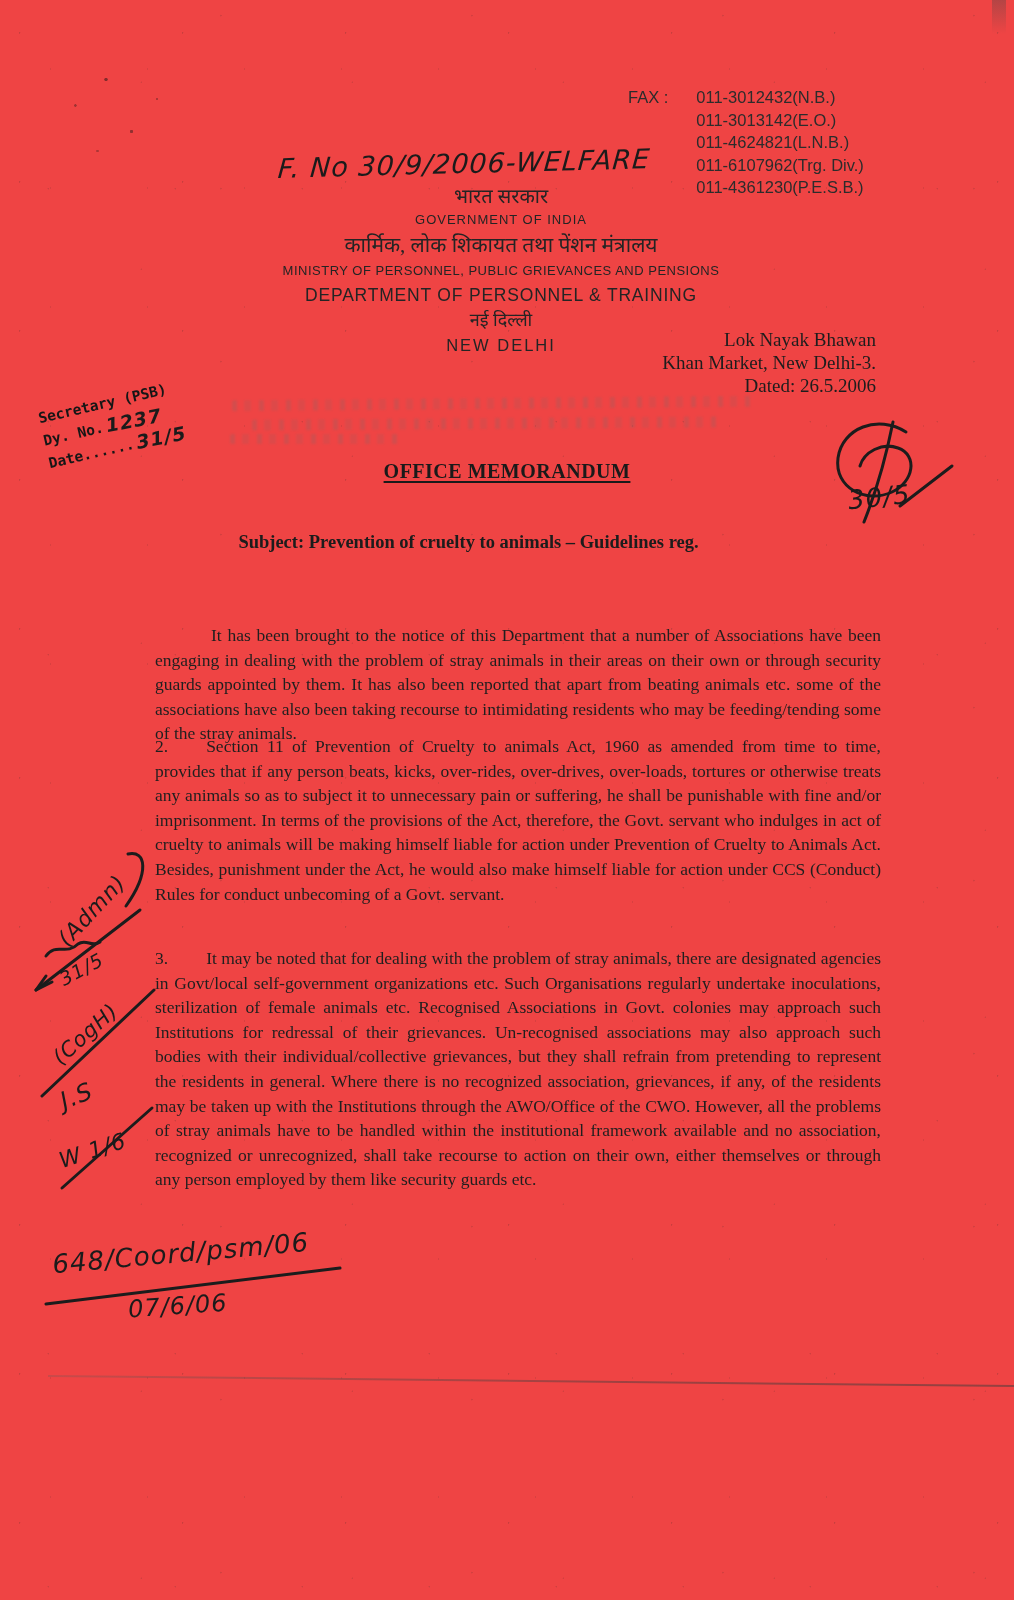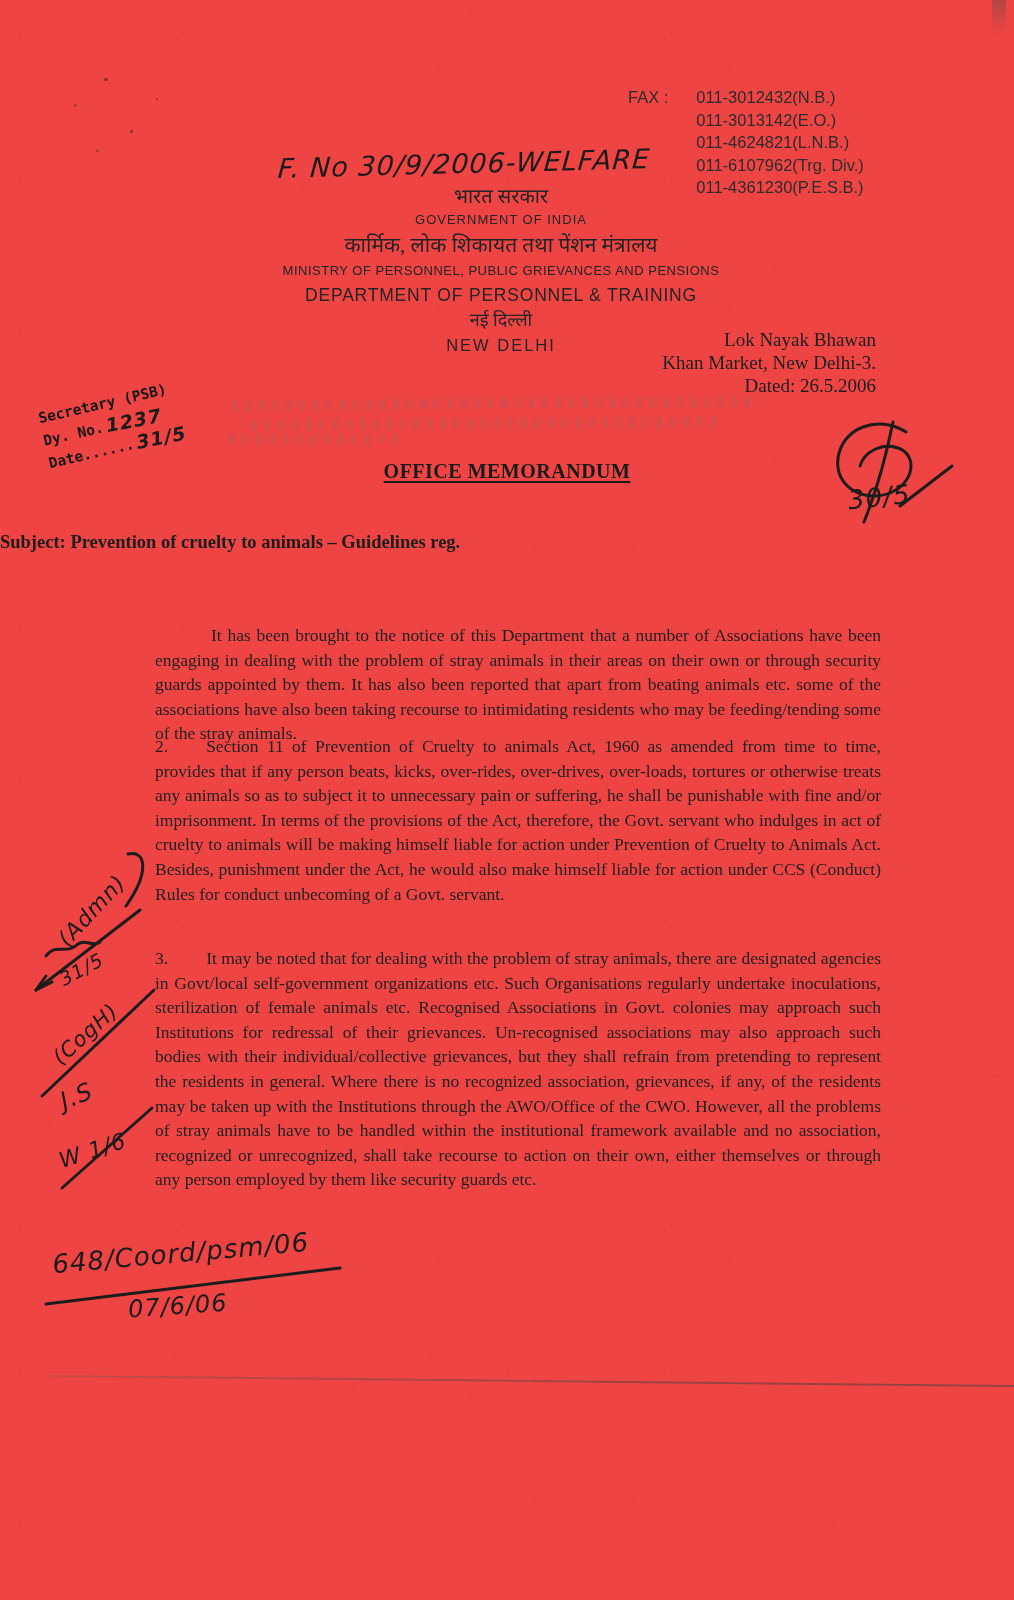--- a/index.html
+++ b/index.html
@@ -70,21 +70,21 @@
   .ghost{position:absolute;border-radius:2px;opacity:.4;filter:blur(1.2px);
     background:repeating-linear-gradient(90deg,rgba(110,110,110,.55) 0 5px,transparent 5px 12px,rgba(110,110,110,.35) 12px 19px,transparent 19px 27px);}
   .ghost1{left:232px;top:398px;width:520px;height:11px;transform:rotate(-.5deg);}
   .ghost2{left:252px;top:418px;width:470px;height:11px;transform:rotate(-.4deg);}
   .ghost3{left:230px;top:434px;width:170px;height:10px;}
 
   .om-title{position:absolute;left:0;top:440px;width:1014px;text-align:center;margin-top:20px;}
   .om-title span{font-weight:bold;font-size:20px;letter-spacing:.5px;color:#1a1a1a;
     text-decoration:underline;text-decoration-thickness:2px;text-underline-offset:3px;}
 
-  .subject{position:absolute;left:0;top:532px;width:937px;
+  .subject{position:absolute;left:0;top:532px;width:937px;text-align:center;
     font-weight:bold;font-size:18.5px;color:#1c1c1c;}
 
   .para{position:absolute;left:155px;width:726px;margin:0;text-align:justify;
     font-size:17.5px;line-height:24.6px;color:#1f1f1f;}
   .para1{top:598px;text-indent:56px;margin-top:25px;}
   .para2{top:734px;}
   .para3{top:946px;}
   .pnum{display:inline-block;}
   .pgap{display:inline-block;width:38px;}
 

